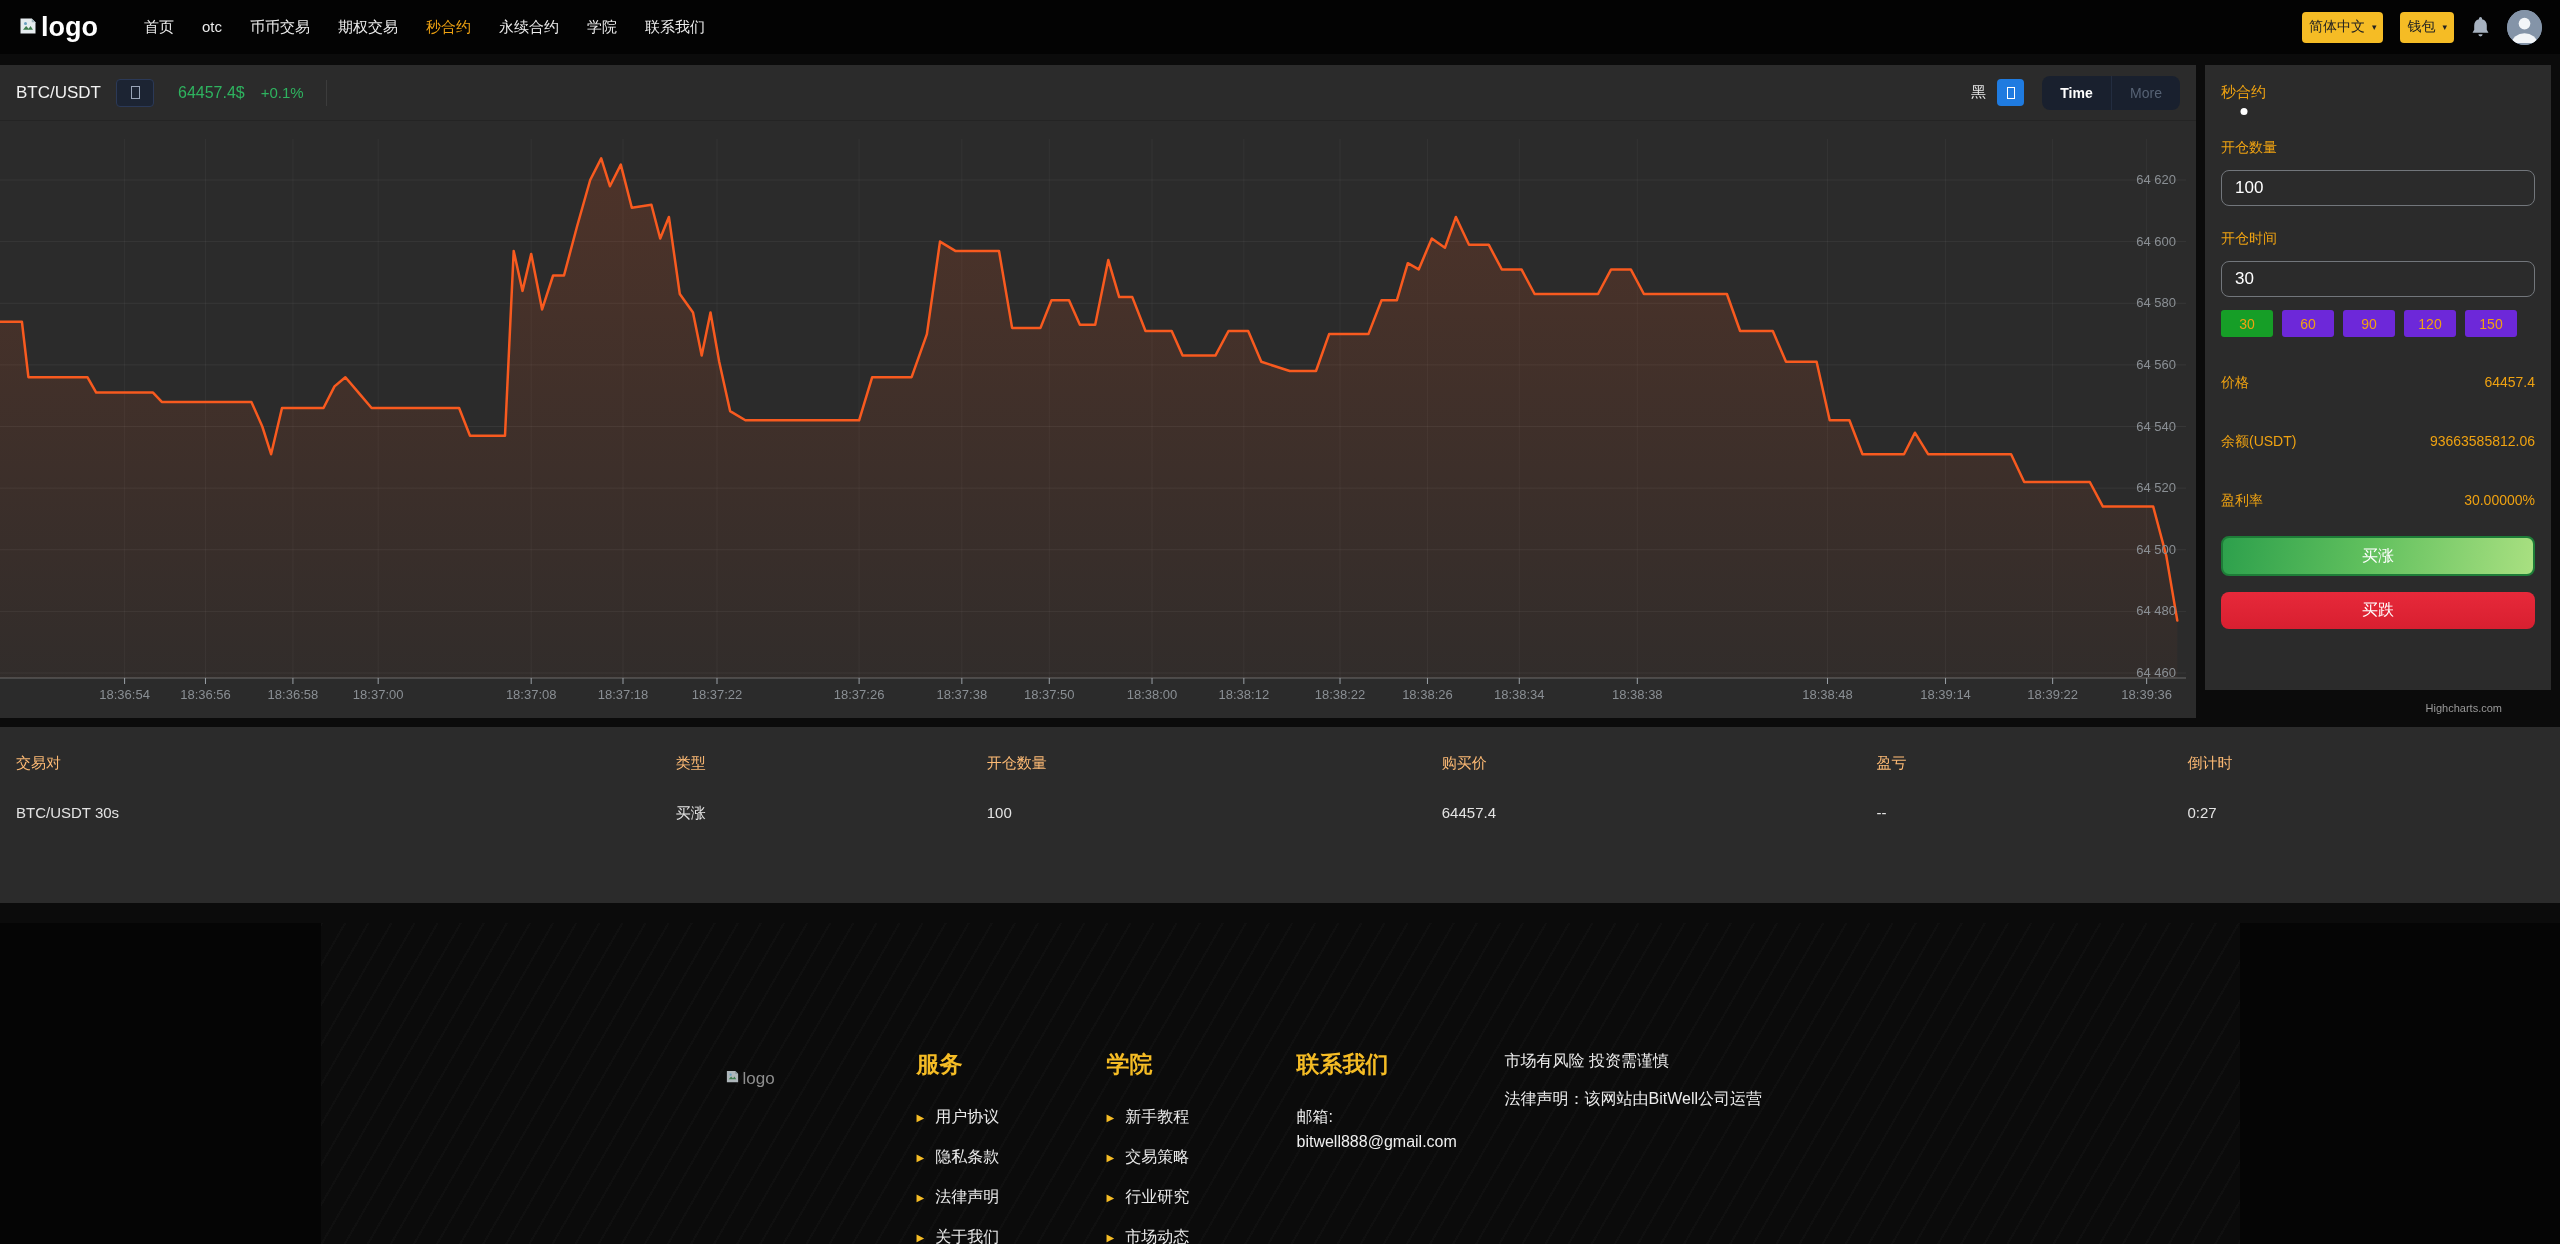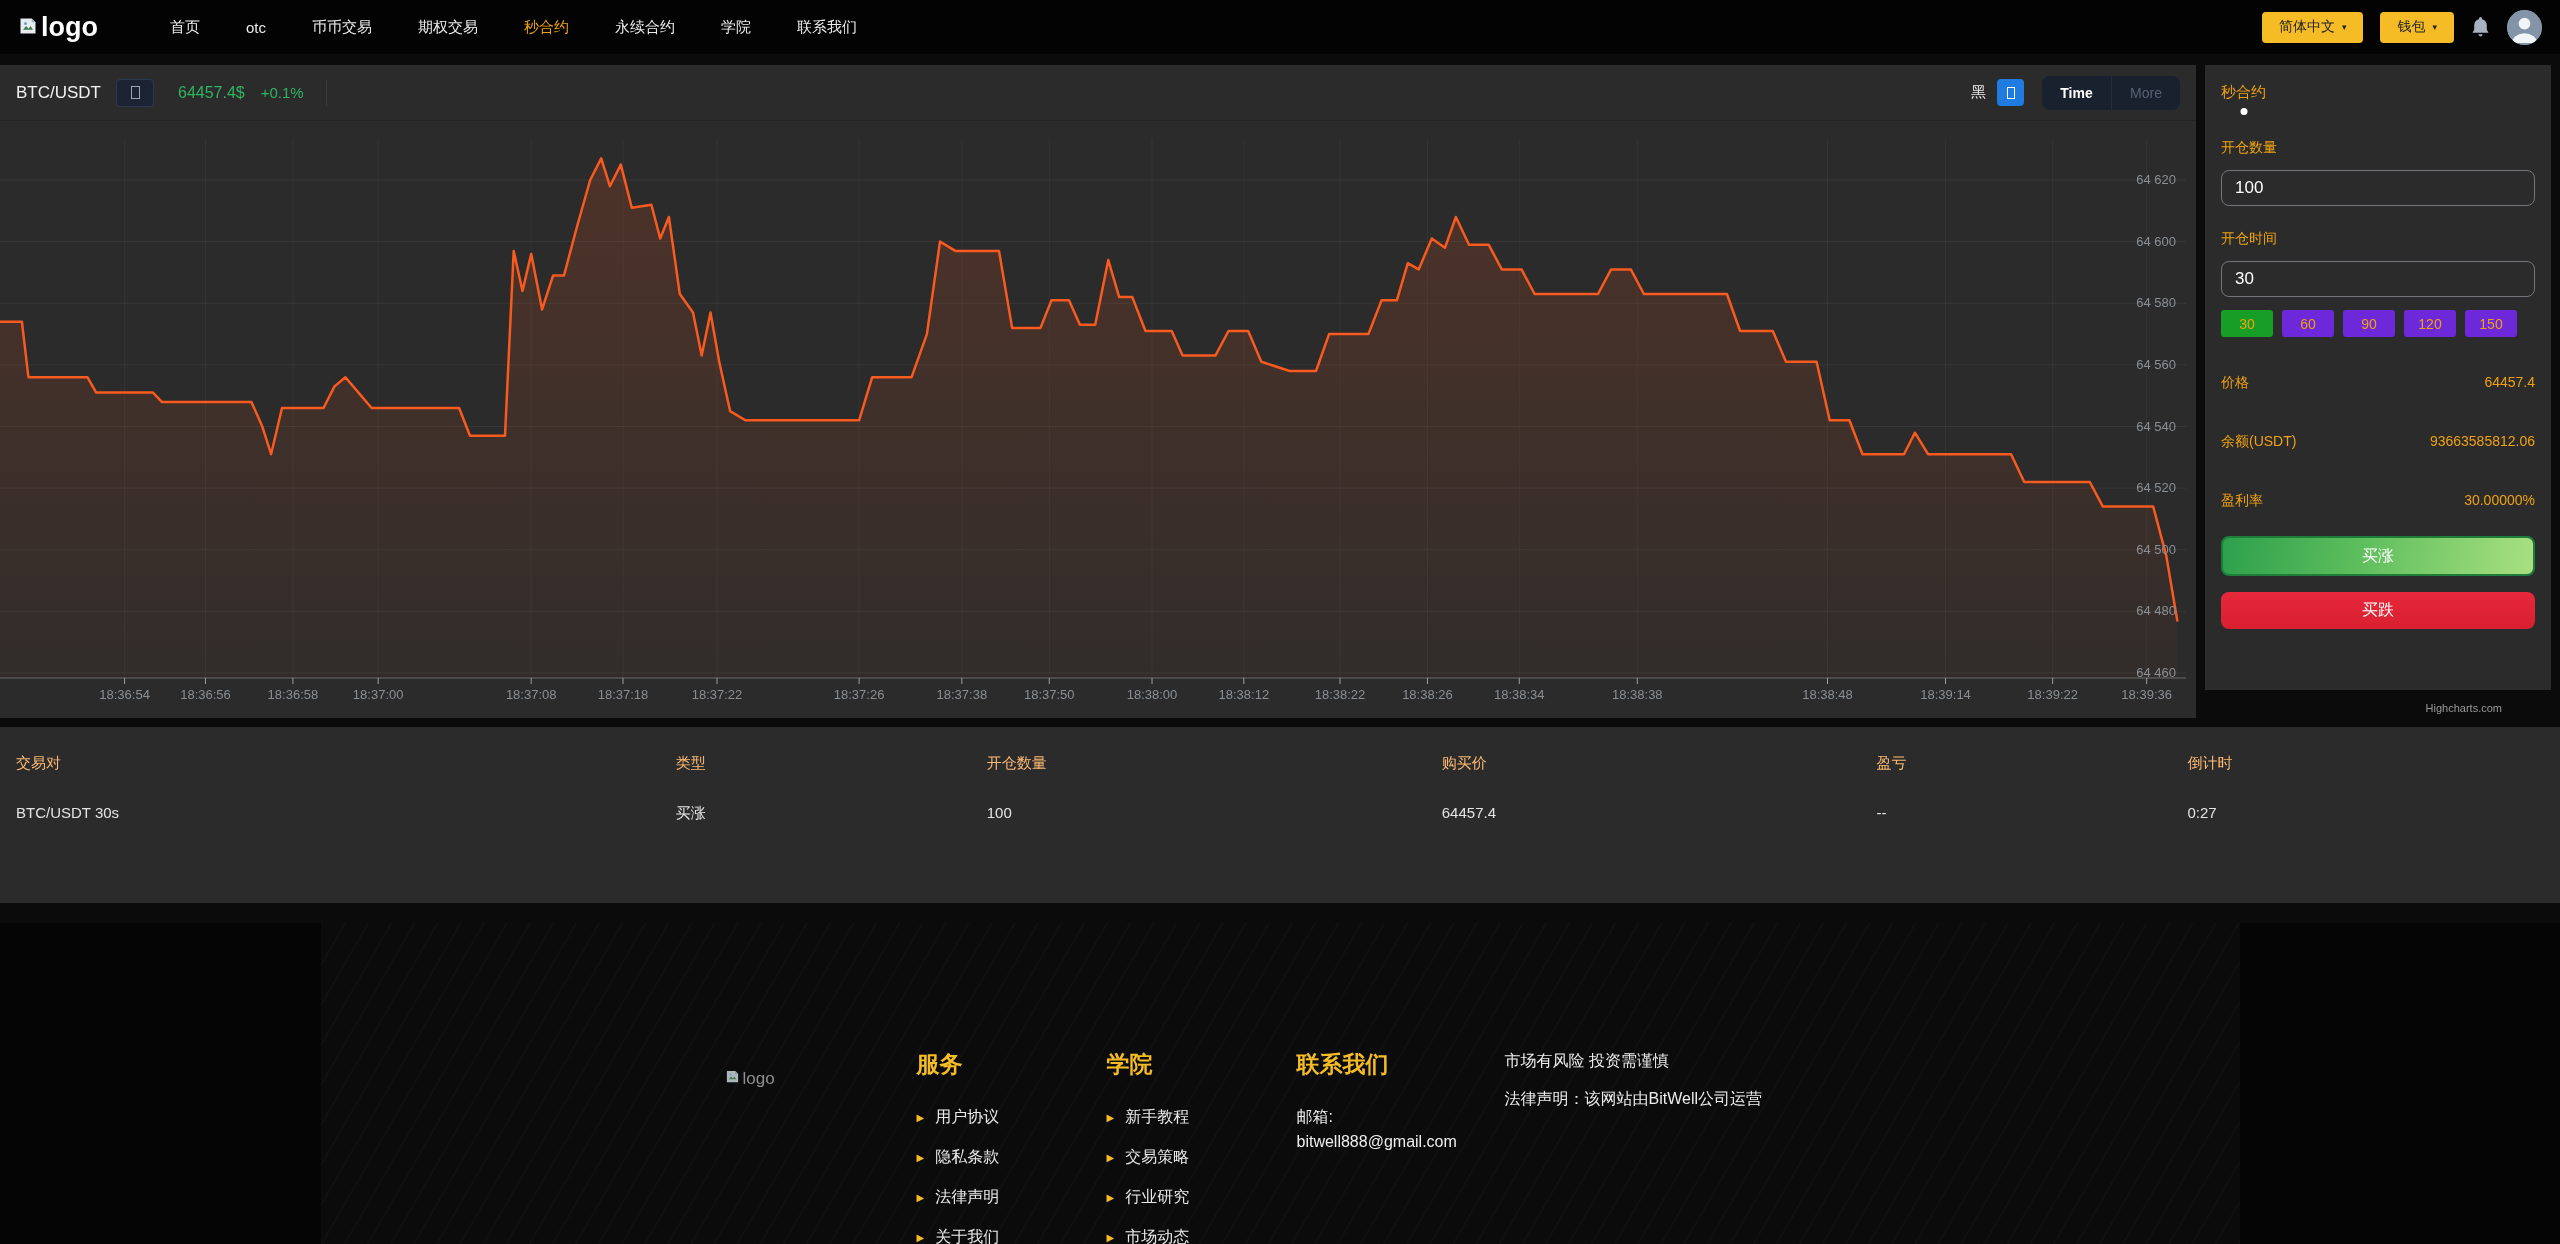--- a/index.html
+++ b/index.html
@@ -2,25 +2,25 @@
 <html><head>
 <meta charset="utf-8">
 <style>
   *{margin:0;padding:0;box-sizing:border-box}
   html,body{width:2560px;height:1244px;overflow:hidden}
   body{background:#0b0b0b;font-family:"Liberation Sans","DejaVu Sans",sans-serif;color:#e8e8e8}
 
   
   .navbar{height:54px;background:#030303;display:flex;align-items:center;padding:0 18px}
   .logo{display:flex;align-items:flex-start;gap:3px;color:#fff;font-weight:bold;font-size:27px;line-height:1;cursor:pointer}
-  .nav-menu{display:flex;margin-left:72px;gap:46px;align-items:center}
+  .nav-menu{display:flex;margin-left:46px;gap:28px;align-items:flex-start}
   .nav-item{font-size:15px;color:#ececec;cursor:pointer;white-space:nowrap}
   .nav-item.active{color:#efa211}
   .nav-right{margin-left:auto;display:flex;align-items:center;gap:17px}
-  .pill-btn{background:#f5bc25;color:#222;border:none;border-radius:4px;height:31px;padding:0 17px;font-size:14px;display:flex;align-items:center;gap:7px;cursor:pointer;font-family:inherit}
+  .pill-btn{background:#f5bc25;color:#222;border:none;border-radius:4px;height:31px;padding:0 7px;font-size:14px;display:flex;align-items:center;gap:7px;cursor:pointer;font-family:inherit}
   .caret{font-size:9px;color:#222}
   .bell-wrap,.avatar{display:flex;align-items:center;cursor:pointer}
   .avatar{width:35px;height:35px;border-radius:50%;overflow:hidden;background:#8494a8}
 
   
   .main-row{display:flex;margin-top:11px;height:653px;position:relative}
   .chart-panel{width:2196px;background:#2b2b2b}
   .chart-header{height:56px;display:flex;align-items:center;padding:0 16px;border-bottom:1px solid #242424}
   .pair{font-size:17px;color:#f2f2f2}
   .pair-toggle{width:38px;height:28px;background:#1c2433;border:1px solid #2b3957;border-radius:4px;margin-left:15px;display:flex;align-items:center;justify-content:center;cursor:pointer}

